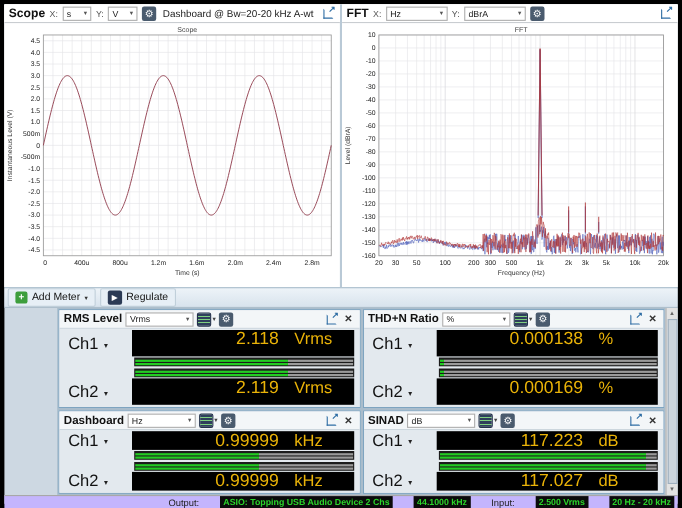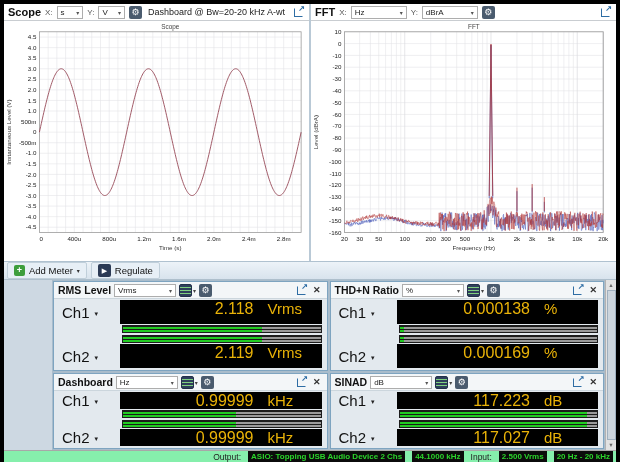--- a/index.html
+++ b/index.html
@@ -50,21 +50,21 @@
   .chdisp{flex:1;background:#000;color:#eab308;display:flex;align-items:flex-start;justify-content:flex-end;padding-right:8px;font-size:16px;min-width:0;}
   .chdisp .unit{width:46px;text-align:left;margin-left:14px;font-size:15px;flex:none;}
   .barrow{height:8px;flex:none;margin:1px 0 1px 66px;background:#1c1c1c;display:flex;flex-direction:column;justify-content:center;gap:1px;padding:1px;}
   .barrow i{display:block;height:2px;}
 
   .vscroll{width:11px;background:#e2e2e2;border-left:1px solid #b2b2b2;display:flex;flex-direction:column;align-items:center;}
   .sarrow{font-size:5.5px;color:#666;height:10px;display:flex;align-items:center;justify-content:center;width:100%;}
   .vthumb{flex:1;width:9px;margin:0 0 0 0;background:#ccd5dd;border:1px solid #9fb0bf;}
 
   
-  .statusbar{height:14px;background:#86efac;border-top:1px solid #a8a8a8;display:flex;align-items:center;justify-content:flex-end;gap:7px;padding:0 3px;font-size:8.5px;color:#222;white-space:nowrap;}
+  .statusbar{height:14px;background:#c4b5fd;border-top:1px solid #a8a8a8;display:flex;align-items:center;justify-content:flex-end;gap:19px;padding:0 3px;font-size:8.5px;color:#222;white-space:nowrap;}
   .badge{background:#0b0b0b;color:#2bd42b;padding:0 3px;height:11px;line-height:11px;font-weight:bold;font-size:8px;}
 </style>
 </head>
 <body>
 
 <div class="app">
 
   <div class="plots">
     <section class="plot-panel left">
       <header class="p-head">

